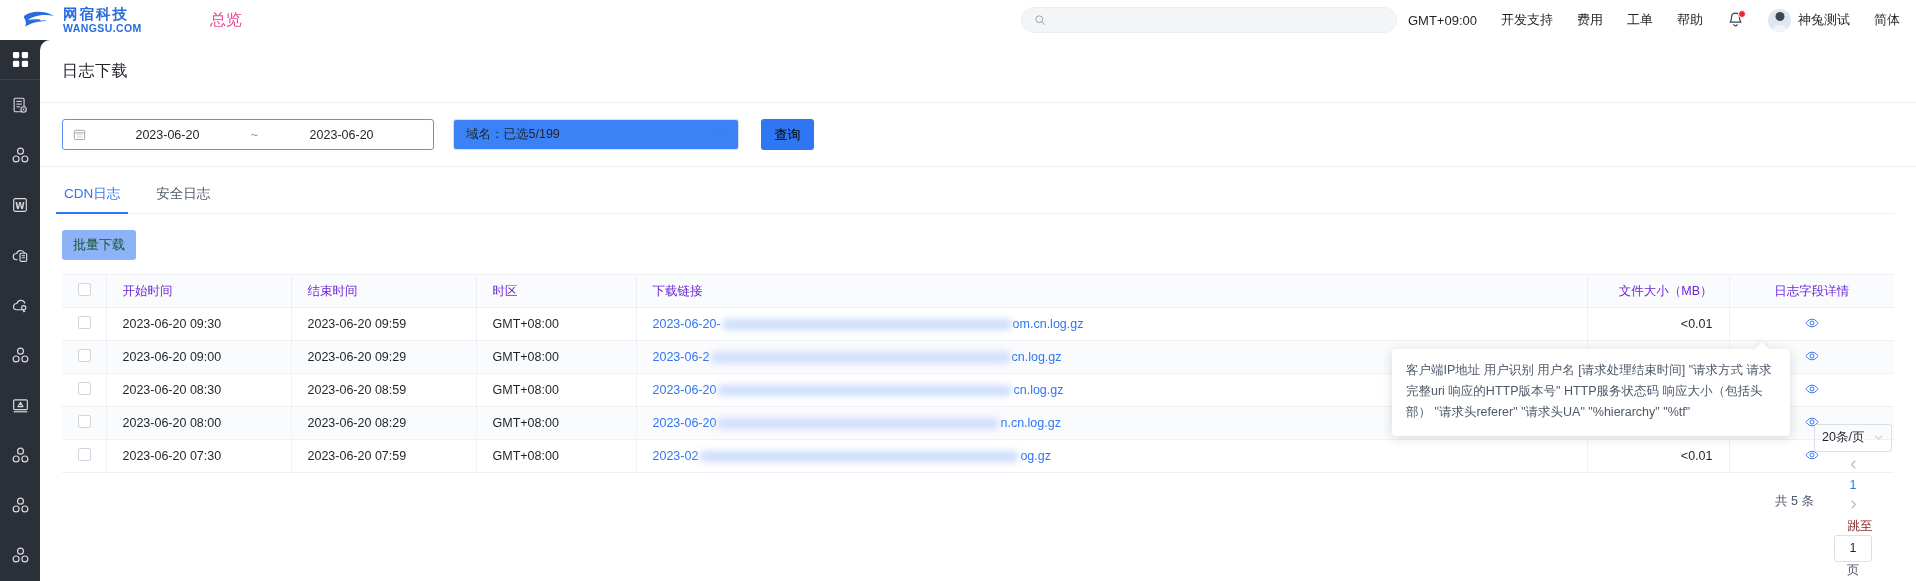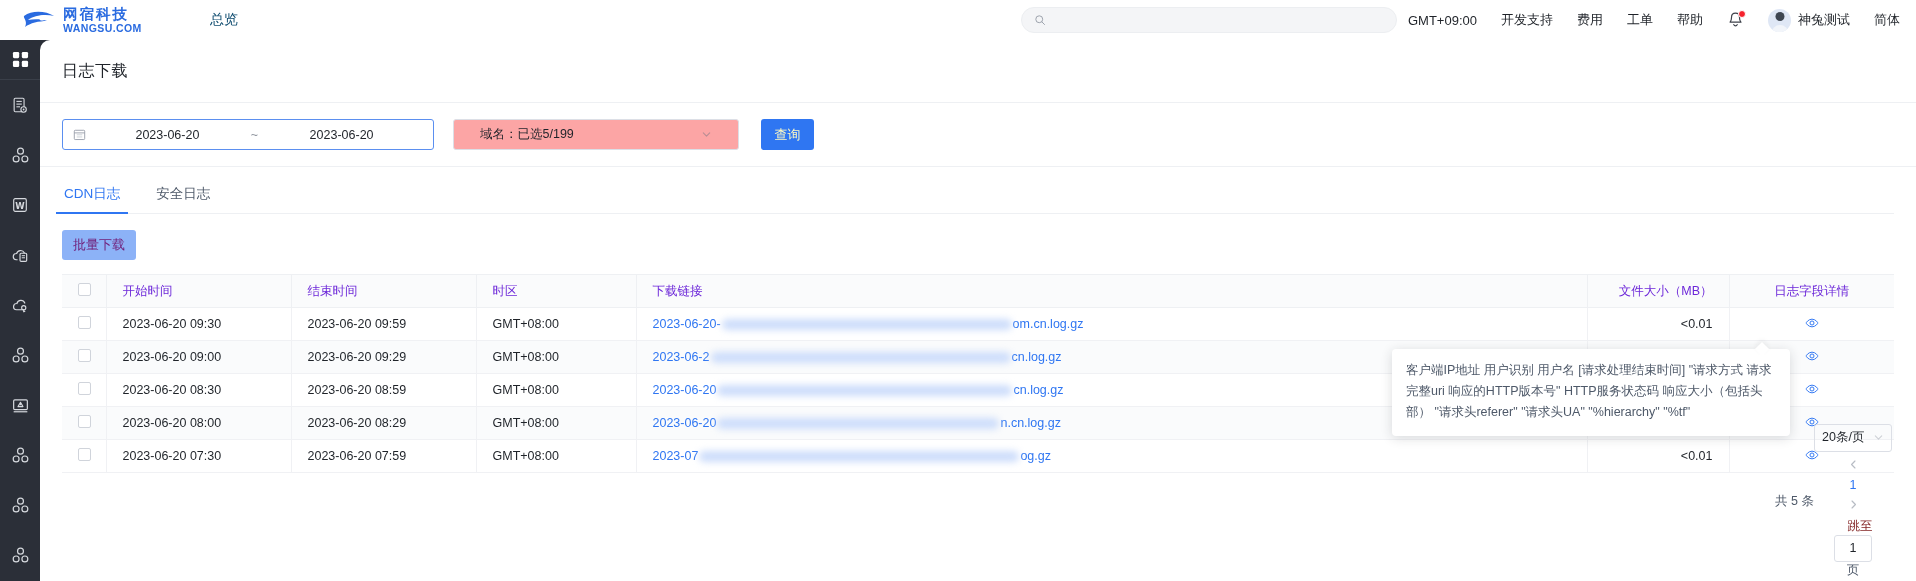--- a/index.html
+++ b/index.html
@@ -24,21 +24,21 @@
   .logo-text { margin-left: 5px; line-height: 1; }
   .logo-cn {
     font-size: 14.5px; color: #2a6be0; letter-spacing: 2px;
     font-weight: 700; font-family: "DejaVu Sans", sans-serif;
   }
   .logo-en {
     font-size: 10.5px; color: #2a6be0; letter-spacing: .4px;
     font-weight: 800; margin-top: 1px;
   }
   .nav-overview {
-    margin-left: 38px; font-size: 14px; color: #0c4a6e; cursor: pointer;
+    margin-left: 38px; font-size: 16px; color: #ec4899; cursor: pointer;
   }
 
   .search-box {
     position: absolute; left: 1021px; top: 7px;
     width: 376px; height: 26px;
     background: #f4f5f7; border: 1px solid #eceef1; border-radius: 13px;
     display: flex; align-items: center; padding: 0 12px;
   }
   .search-input {
     border: none; background: transparent; outline: none;
@@ -120,28 +120,28 @@
   }
   .cal-icon { width: 13px; height: 13px; flex: none; }
   .date-a { flex: 1; text-align: center; }
   .date-tilde { color: #8f959e; padding: 0 2px; }
   .date-b { flex: 1; text-align: center; }
 
   .domain-select {
     width: 286px; height: 31px; margin-left: 19px;
     border: 1px solid #dcdfe6; border-radius: 3px;
     display: flex; align-items: center; justify-content: space-between;
-    padding: 0 26px; font-size: 12.5px; color: #1f2329; background: #fca5a5; cursor: pointer;
+    padding: 0 12px; font-size: 12.5px; color: #1f2329; background: #3b82f6; cursor: pointer;
   }
   .chev { width: 11px; height: 11px; opacity: .45; }
 
   .query-btn {
     margin-left: 22px; width: 53px; height: 31px;
     background: #2f76f2; border: none; border-radius: 3px;
-    color: #fef9c3; font-size: 13px; cursor: pointer;
+    color: #000000; font-size: 13px; cursor: pointer;
     font-family: "Liberation Sans", sans-serif;
   }
 
   .content-sep { height: 1px; background: #eef0f3; }
 
   .panel { padding: 0 22px; }
   .tabs {
     display: flex; align-items: flex-end; height: 47px;
     border-bottom: 1px solid #eef0f3;
     text-align: center;
@@ -153,21 +153,21 @@
   .tab.active { color: #2f76f2; }
   .tab.active::after {
     content: ""; position: absolute; left: -6px; right: -6px; bottom: -1px;
     height: 2px; background: #2f76f2;
   }
 
   .batch-row { padding: 16px 0 14px 0; }
   .batch-btn {
     width: 74px; height: 30px;
     background: #8cb2f7; border: none; border-radius: 3px;
-    color: #701a75; font-size: 13px; cursor: not-allowed;
+    color: #14532d; font-size: 13px; cursor: not-allowed;
     font-family: "Liberation Sans", sans-serif;
   }
 
   
   table { width: 100%; border-collapse: collapse; table-layout: fixed; }
   thead th {
     background: #fafbfc; height: 33px;
     font-size: 12.5px; font-weight: 400; color: #6d28d9;
     text-align: left; padding: 0 16px;
     border-top: 1px solid #eef0f3; border-bottom: 1px solid #eef0f3;
@@ -510,21 +510,21 @@
             <td class="ta-c"><svg class="eye" viewBox="0 0 16 16">
                 <path d="M1.2 8S3.6 3.6 8 3.6 14.8 8 14.8 8 12.4 12.4 8 12.4 1.2 8 1.2 8z" fill="none" stroke="#2f76f2" stroke-width="1.1"></path>
                 <circle cx="8" cy="8" r="2.3" fill="none" stroke="#2f76f2" stroke-width="1.1"></circle>
               </svg></td>
           </tr>
           <tr>
             <td><span class="chkbox"></span></td>
             <td>2023-06-20 07:30</td>
             <td>2023-06-20 07:59</td>
             <td>GMT+08:00</td>
-            <td><span class="dl-link"><span>2023-07</span><span class="blurred" style="width:320px">&nbsp;</span><span>og.gz</span></span></td>
+            <td><span class="dl-link"><span>2023-02</span><span class="blurred" style="width:320px">&nbsp;</span><span>og.gz</span></span></td>
             <td class="ta-r">&lt;0.01</td>
             <td class="ta-c"><svg class="eye" viewBox="0 0 16 16">
                 <path d="M1.2 8S3.6 3.6 8 3.6 14.8 8 14.8 8 12.4 12.4 8 12.4 1.2 8 1.2 8z" fill="none" stroke="#2f76f2" stroke-width="1.1"></path>
                 <circle cx="8" cy="8" r="2.3" fill="none" stroke="#2f76f2" stroke-width="1.1"></circle>
               </svg></td>
           </tr>
         </tbody>
     </table>
 
     <div class="footer">

